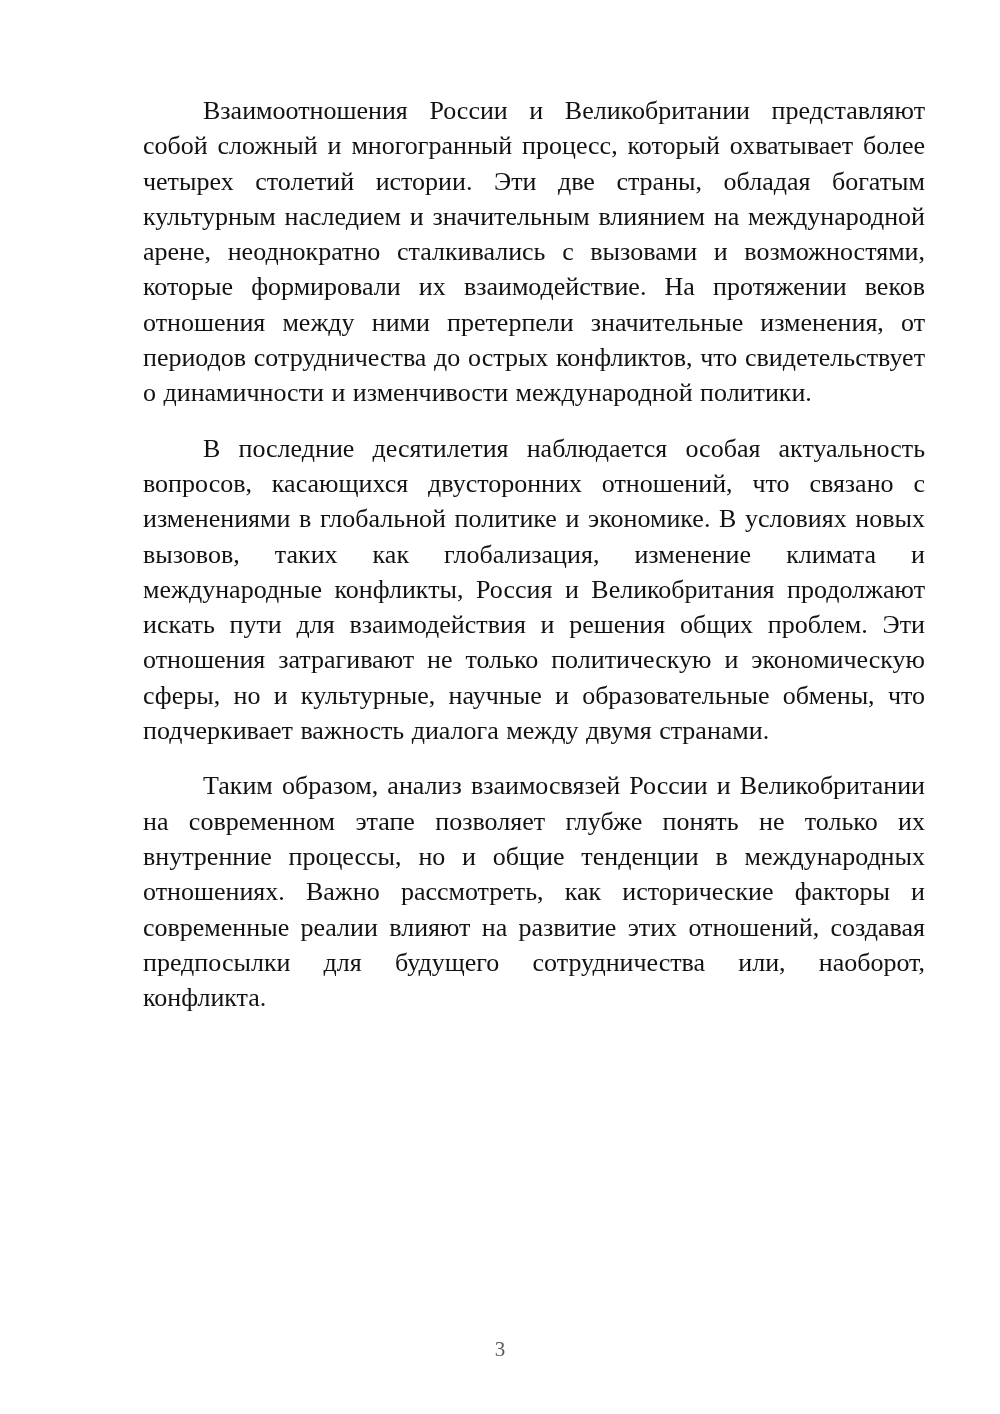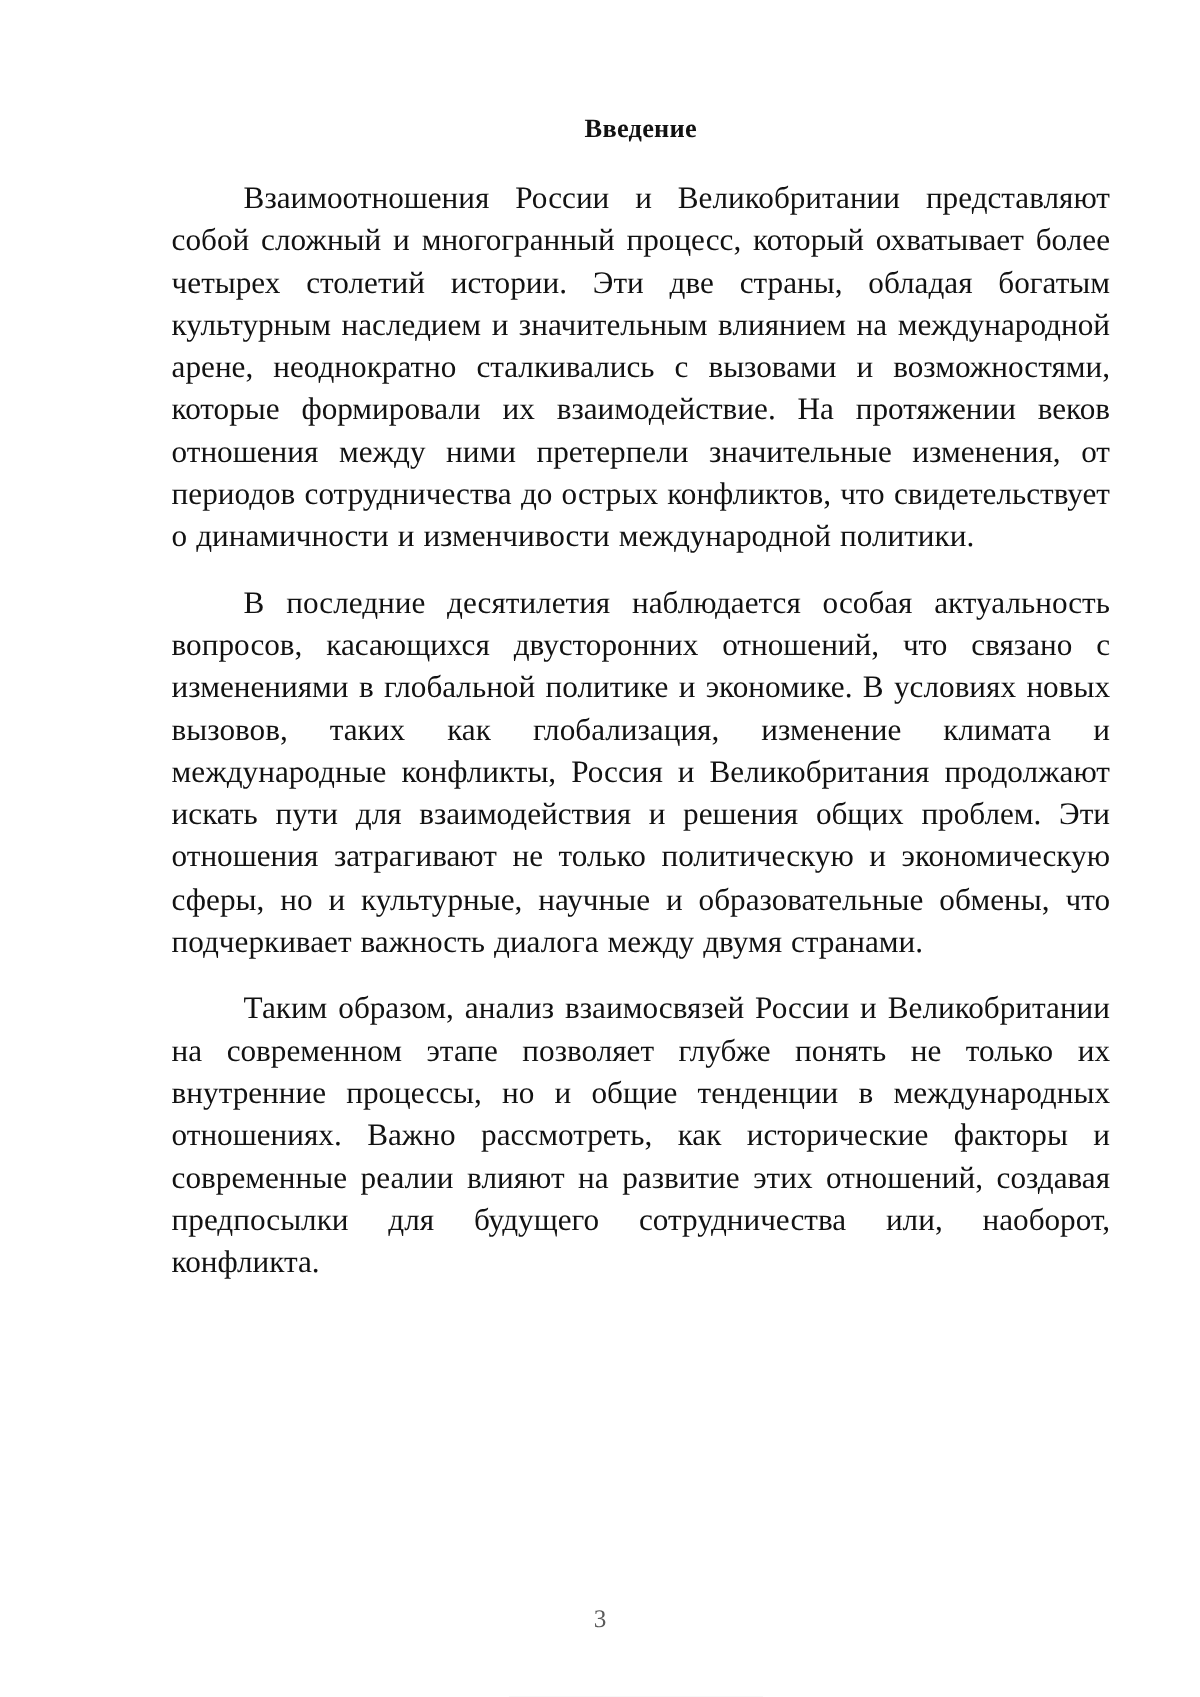--- a/index.html
+++ b/index.html
@@ -47,21 +47,20 @@
     font-size: 21px;
     color: #5a5a5a;
     font-family: "Liberation Serif", "DejaVu Serif", serif;
   }
 </style>
 </head>
 <body>
 
 <div class="page">
   <div class="content">
-    <h1 class="doc-title">Введение</h1>
 
     <p class="doc-paragraph">Взаимоотношения России и Великобритании представляют собой сложный и многогранный процесс, который охватывает более четырех столетий истории. Эти две страны, обладая богатым культурным наследием и значительным влиянием на международной арене, неоднократно сталкивались с вызовами и возможностями, которые формировали их взаимодействие. На протяжении веков отношения между ними претерпели значительные изменения, от периодов сотрудничества до острых конфликтов, что свидетельствует о динамичности и изменчивости международной политики.</p>
 
     <p class="doc-paragraph">В последние десятилетия наблюдается особая актуальность вопросов, касающихся двусторонних отношений, что связано с изменениями в глобальной политике и экономике. В условиях новых вызовов, таких как глобализация, изменение климата и международные конфликты, Россия и Великобритания продолжают искать пути для взаимодействия и решения общих проблем. Эти отношения затрагивают не только политическую и экономическую сферы, но и культурные, научные и образовательные обмены, что подчеркивает важность диалога между двумя странами.</p>
 
     <p class="doc-paragraph">Таким образом, анализ взаимосвязей России и Великобритании на современном этапе позволяет глубже понять не только их внутренние процессы, но и общие тенденции в международных отношениях. Важно рассмотреть, как исторические факторы и современные реалии влияют на развитие этих отношений, создавая предпосылки для будущего сотрудничества или, наоборот, конфликта.</p>
   </div>
 
   <div class="page-footer">
     <span class="page-number">3</span>

